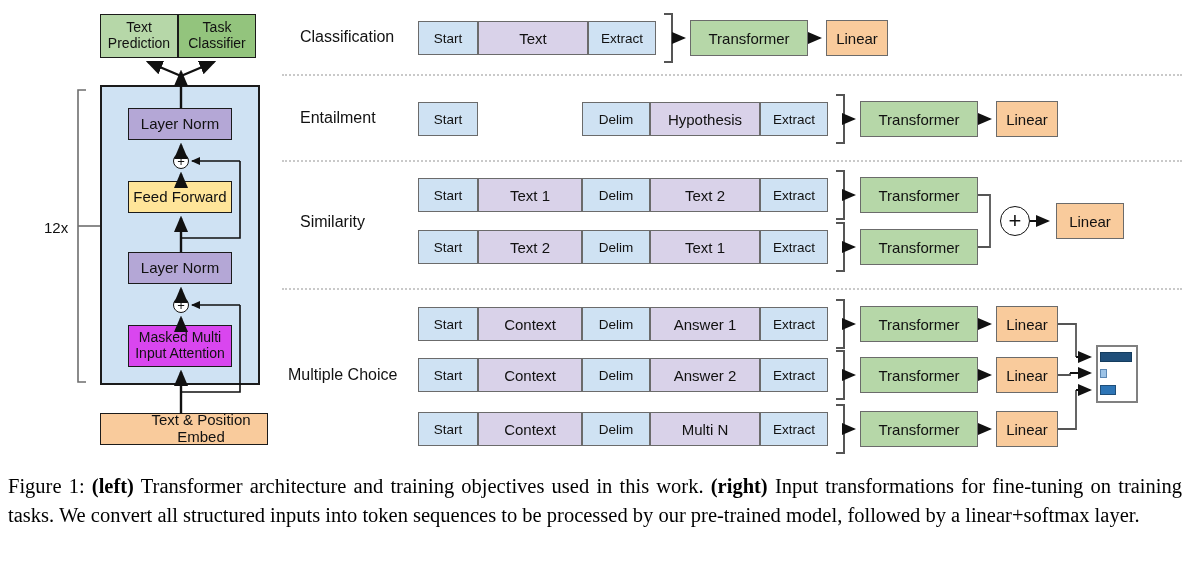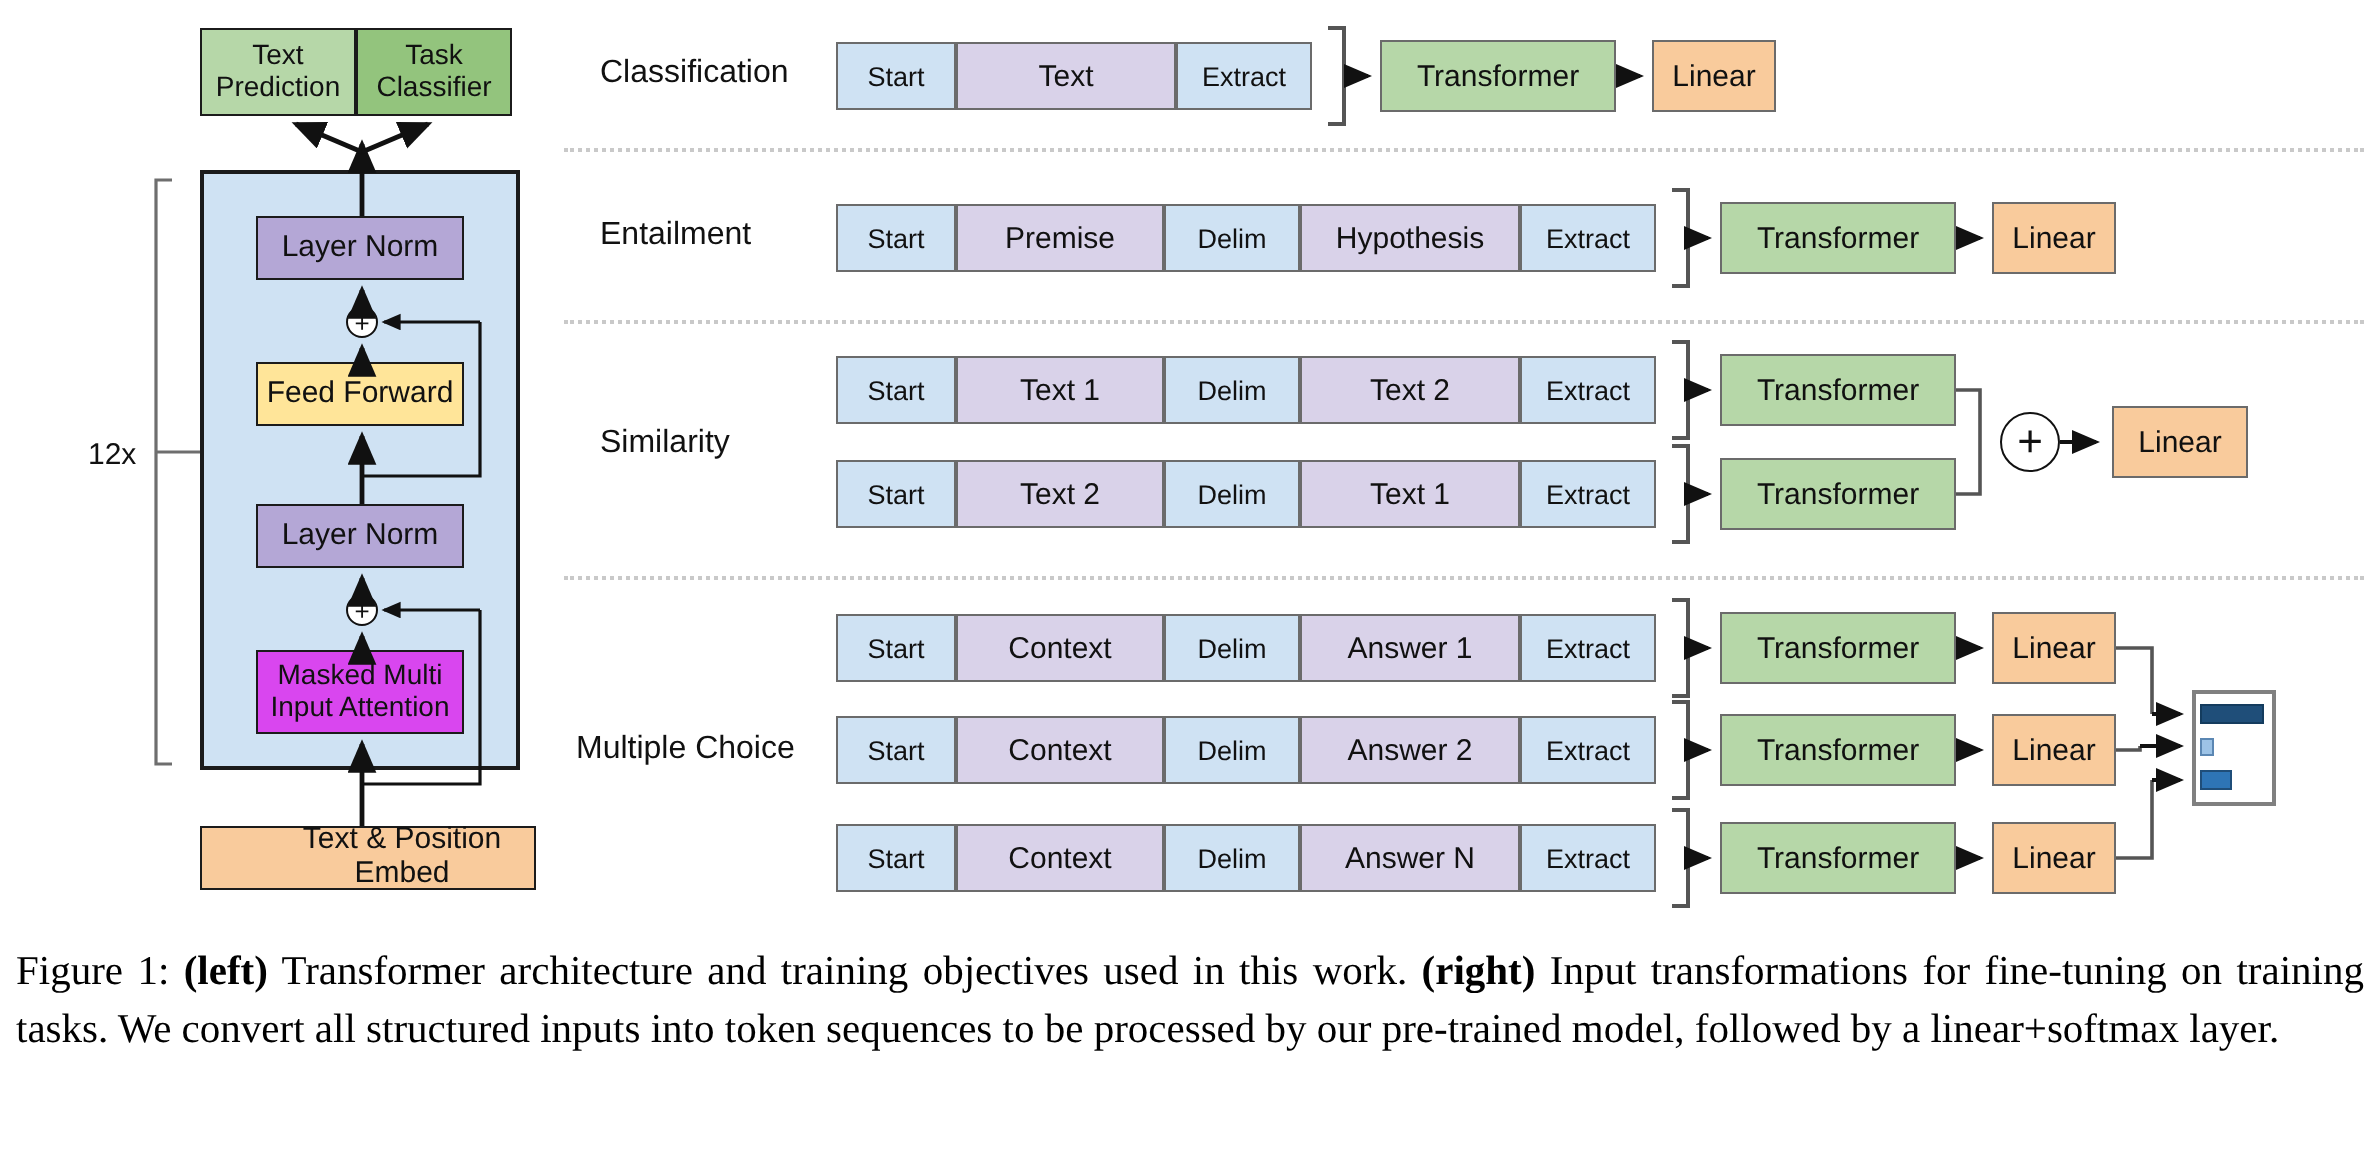--- a/index.html
+++ b/index.html
@@ -140,21 +140,20 @@
 
   <div class="abs tasklabel" style="left:300px;top:26px;height:22px;text-align:center;">Classification</div>
   <div class="abs tok b" style="left:418px;top:21px;width:60px;">Start</div>
   <div class="abs tok p big" style="left:478px;top:21px;width:110px;">Text</div>
   <div class="abs tok b" style="left:588px;top:21px;width:68px;">Extract</div>
   <div class="abs tfm" style="left:690px;top:20px;width:118px;height:36px;">Transformer</div>
   <div class="abs lin" style="left:826px;top:20px;width:62px;height:36px;">Linear</div>
 
   <div class="abs tasklabel" style="left:300px;top:107px;height:22px;">Entailment</div>
   <div class="abs tok b" style="left:418px;top:102px;width:60px;">Start</div>
-  <div class="abs tok p big" style="left:478px;top:102px;width:104px;">Premise</div>
   <div class="abs tok b" style="left:582px;top:102px;width:68px;">Delim</div>
   <div class="abs tok p big" style="left:650px;top:102px;width:110px;text-align:center;">Hypothesis</div>
   <div class="abs tok b" style="left:760px;top:102px;width:68px;">Extract</div>
   <div class="abs tfm" style="left:860px;top:101px;width:118px;height:36px;">Transformer</div>
   <div class="abs lin" style="left:996px;top:101px;width:62px;height:36px;">Linear</div>
 
   <div class="abs tasklabel" style="left:300px;top:211px;height:22px;">Similarity</div>
 
   <div class="abs tok b" style="left:418px;top:178px;width:60px;">Start</div>
   <div class="abs tok p big" style="left:478px;top:178px;width:104px;">Text 1</div>
@@ -190,21 +189,21 @@
   <div class="abs tok p big" style="left:478px;top:358px;width:104px;">Context</div>
   <div class="abs tok b" style="left:582px;top:358px;width:68px;">Delim</div>
   <div class="abs tok p big" style="left:650px;top:358px;width:110px;">Answer 2</div>
   <div class="abs tok b" style="left:760px;top:358px;width:68px;">Extract</div>
   <div class="abs tfm" style="left:860px;top:357px;width:118px;height:36px;">Transformer</div>
   <div class="abs lin" style="left:996px;top:357px;width:62px;height:36px;">Linear</div>
 
   <div class="abs tok b" style="left:418px;top:412px;width:60px;">Start</div>
   <div class="abs tok p big" style="left:478px;top:412px;width:104px;">Context</div>
   <div class="abs tok b" style="left:582px;top:412px;width:68px;">Delim</div>
-  <div class="abs tok p big" style="left:650px;top:412px;width:110px;">Answer N</div>
+  <div class="abs tok p big" style="left:650px;top:412px;width:110px;">Multi N</div>
   <div class="abs tok b" style="left:760px;top:412px;width:68px;">Extract</div>
   <div class="abs tfm" style="left:860px;top:411px;width:118px;height:36px;">Transformer</div>
   <div class="abs lin" style="left:996px;top:411px;width:62px;height:36px;">Linear</div>
 
   <div class="abs" style="left:1096px;top:345px;width:42px;height:58px;border:2px solid #808080;background:#fff;"></div>
   <div class="abs" style="left:1100px;top:352px;width:32px;height:10px;background:#1f4e79;border:1px solid #143c5e;"></div>
   <div class="abs" style="left:1100px;top:369px;width:7px;height:9px;background:#9dc3e6;border:1px solid #5b87b3;"></div>
   <div class="abs" style="left:1100px;top:385px;width:16px;height:10px;background:#2e75b6;border:1px solid #1f4e79;"></div>
 
   <svg width="1190" height="460">

